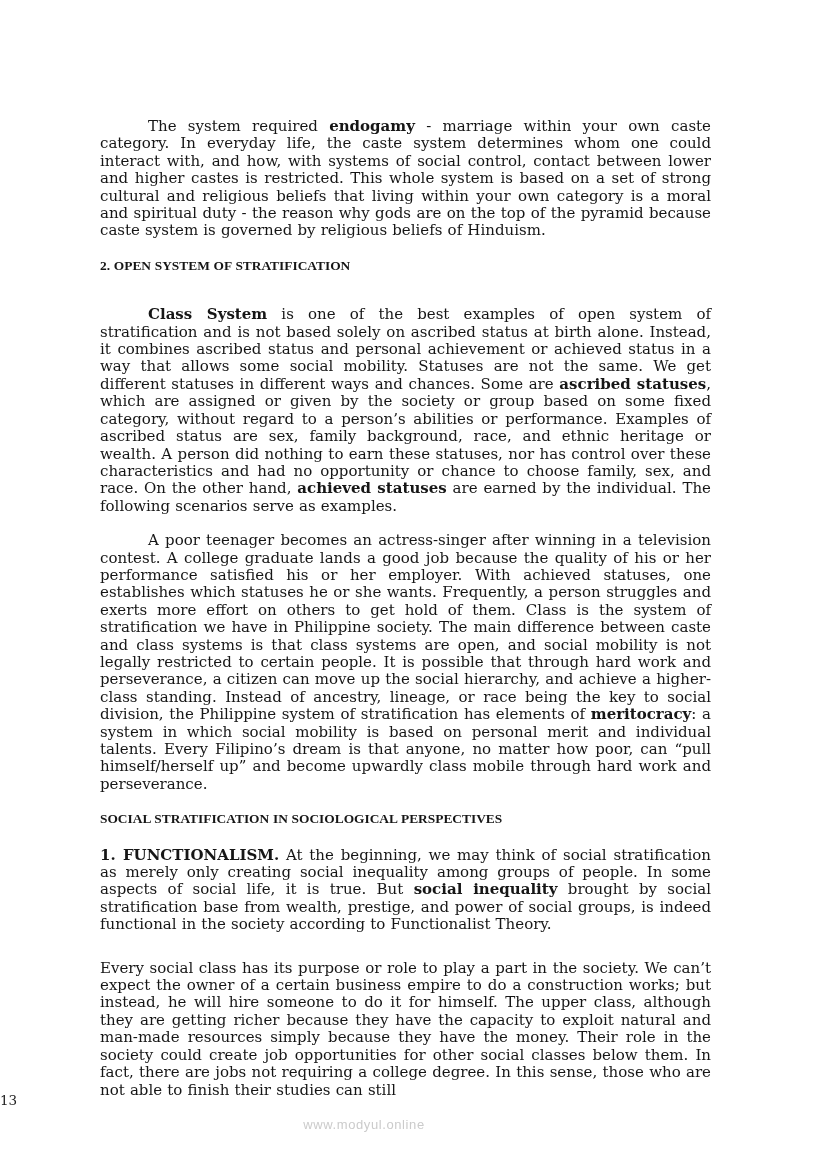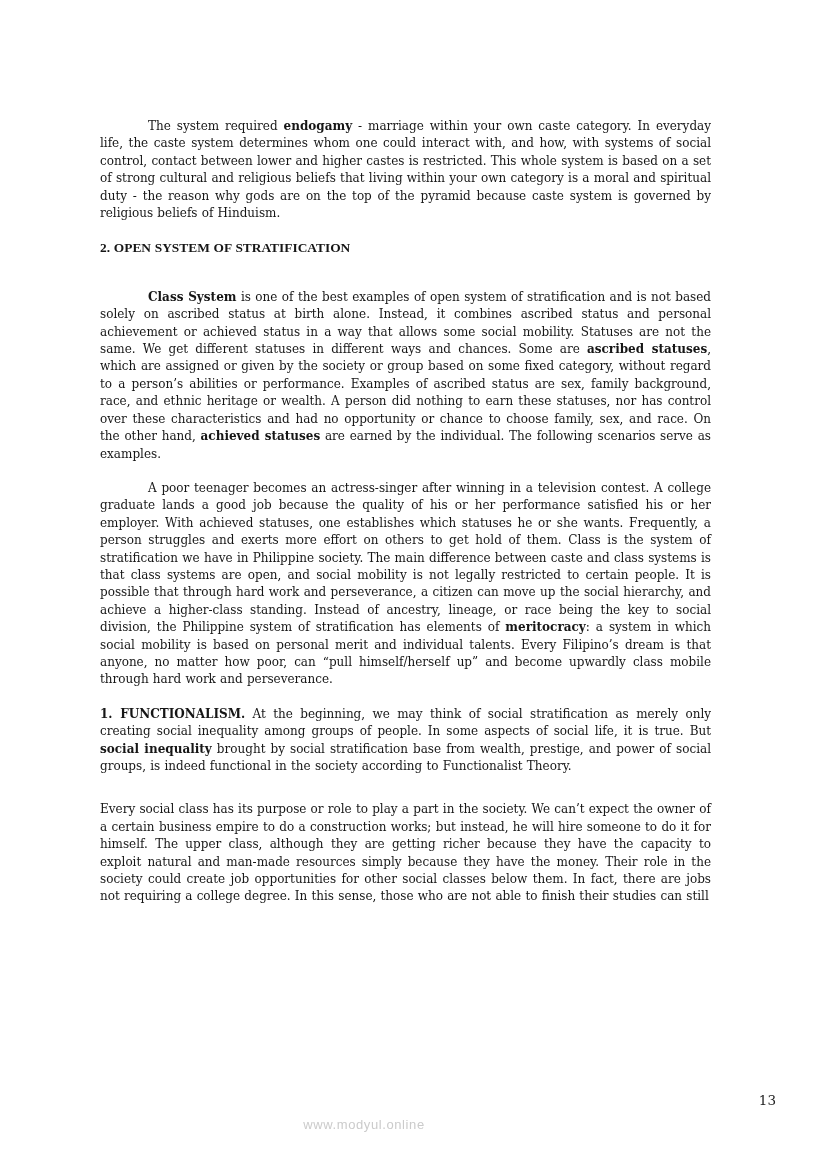--- a/index.html
+++ b/index.html
@@ -13,21 +13,21 @@
       position: relative;
       overflow: hidden;
     }
     .content {
       position: absolute;
       left: 100px;
       top: 118px;
       width: 627px;
     }
     .para {
-      font-size: 12px;
+      font-size: 15px;
       line-height: 17.4px;
       text-align: justify;
       margin: 0 16px 17px 0;
       word-spacing: 0.4px;
     }
     .para.indent { text-indent: 48px; }
     .para.gap-lg { margin-bottom: 26px; }
     .heading {
       font-size: 13.4px;
       line-height: 17.4px;
@@ -37,21 +37,21 @@
       font-family: Liberation Serif, serif;
     }
     .heading.h-open { margin: 0 0 32px 0; }
     .heading.h-persp { margin: 10px 0 19px 0; }
     .bold { font-weight: bold; }
     .footer-pagenum {
       position: absolute;
       top: 1092px;
       left: 0;
       width: 776px;
-      text-align: right;
+      text-align: left;
       font-size: 13.5px;
       color: #222222;
     }
     .footer-watermark {
       position: absolute;
       top: 1117px;
       left: 0;
       width: 728px;
       text-align: center;
       font-size: 13px;
@@ -66,20 +66,21 @@
 <div class="content">
 
   <p class="para indent"><span>The system required </span><span class="bold">endogamy</span><span> - marriage within your own caste category. In everyday life, the caste system determines whom one could interact with, and how, with systems of social control, contact between lower and higher castes is restricted. This whole system is based on a set of strong cultural and religious beliefs that living within your own category is a moral and spiritual duty - the reason why gods are on the top of the pyramid because caste system is governed by religious beliefs of Hinduism.</span></p>
 
   <h2 class="heading h-open">2. OPEN SYSTEM OF STRATIFICATION</h2>
 
   <p class="para indent"><span class="bold">Class System</span><span> is one of the best examples of open system of stratification and is not based solely on ascribed status at birth alone. Instead, it combines ascribed status and personal achievement or achieved status in a way that allows some social mobility. Statuses are not the same. We get different statuses in different ways and chances. Some are </span><span class="bold">ascribed statuses</span><span>, which are assigned or given by the society or group based on some fixed category, without regard to a person’s abilities or performance. Examples of ascribed status are sex, family background, race, and ethnic heritage or wealth. A person did nothing to earn these statuses, nor has control over these characteristics and had no opportunity or chance to choose family, sex, and race. On the other hand, </span><span class="bold">achieved statuses</span><span> are earned by the individual. The following scenarios serve as examples.</span></p>
 
   <p class="para indent"><span>A poor teenager becomes an actress-singer after winning in a television contest. A college graduate lands a good job because the quality of his or her performance satisfied his or her employer. With achieved statuses, one establishes which statuses he or she wants. Frequently, a person struggles and exerts more effort on others to get hold of them. Class is the system of stratification we have in Philippine society. The main difference between caste and class systems is that class systems are open, and social mobility is not legally restricted to certain people. It is possible that through hard work and perseverance, a citizen can move up the social hierarchy, and achieve a higher-class standing. Instead of ancestry, lineage, or race being the key to social division, the Philippine system of stratification has elements of </span><span class="bold">meritocracy</span><span>: a system in which social mobility is based on personal merit and individual talents. Every Filipino’s dream is that anyone, no matter how poor, can “pull himself/herself up” and become upwardly class mobile through hard work and perseverance.</span></p>
 
+  <h2 class="heading h-persp">SOCIAL STRATIFICATION IN SOCIOLOGICAL PERSPECTIVES</h2>
 
   <p class="para gap-lg"><span class="bold">1. FUNCTIONALISM.</span><span> At the beginning, we may think of social stratification as merely only creating social inequality among groups of people. In some aspects of social life, it is true. But </span><span class="bold">social inequality</span><span> brought by social stratification base from wealth, prestige, and power of social groups, is indeed functional in the society according to Functionalist Theory.</span></p>
 
   <p class="para"><span>Every social class has its purpose or role to play a part in the society. We can’t expect the owner of a certain business empire to do a construction works; but instead, he will hire someone to do it for himself.  The upper class, although they are getting richer because they have the capacity to exploit natural and man-made resources simply because they have the money. Their role in the society could create job opportunities for other social classes below them. In fact, there are jobs not requiring a college degree. In this sense, those who are not able to finish their studies can still</span></p>
 
 </div>
 
 <div class="footer-pagenum">13</div>
 
 <div class="footer-watermark">www.modyul.online</div>

